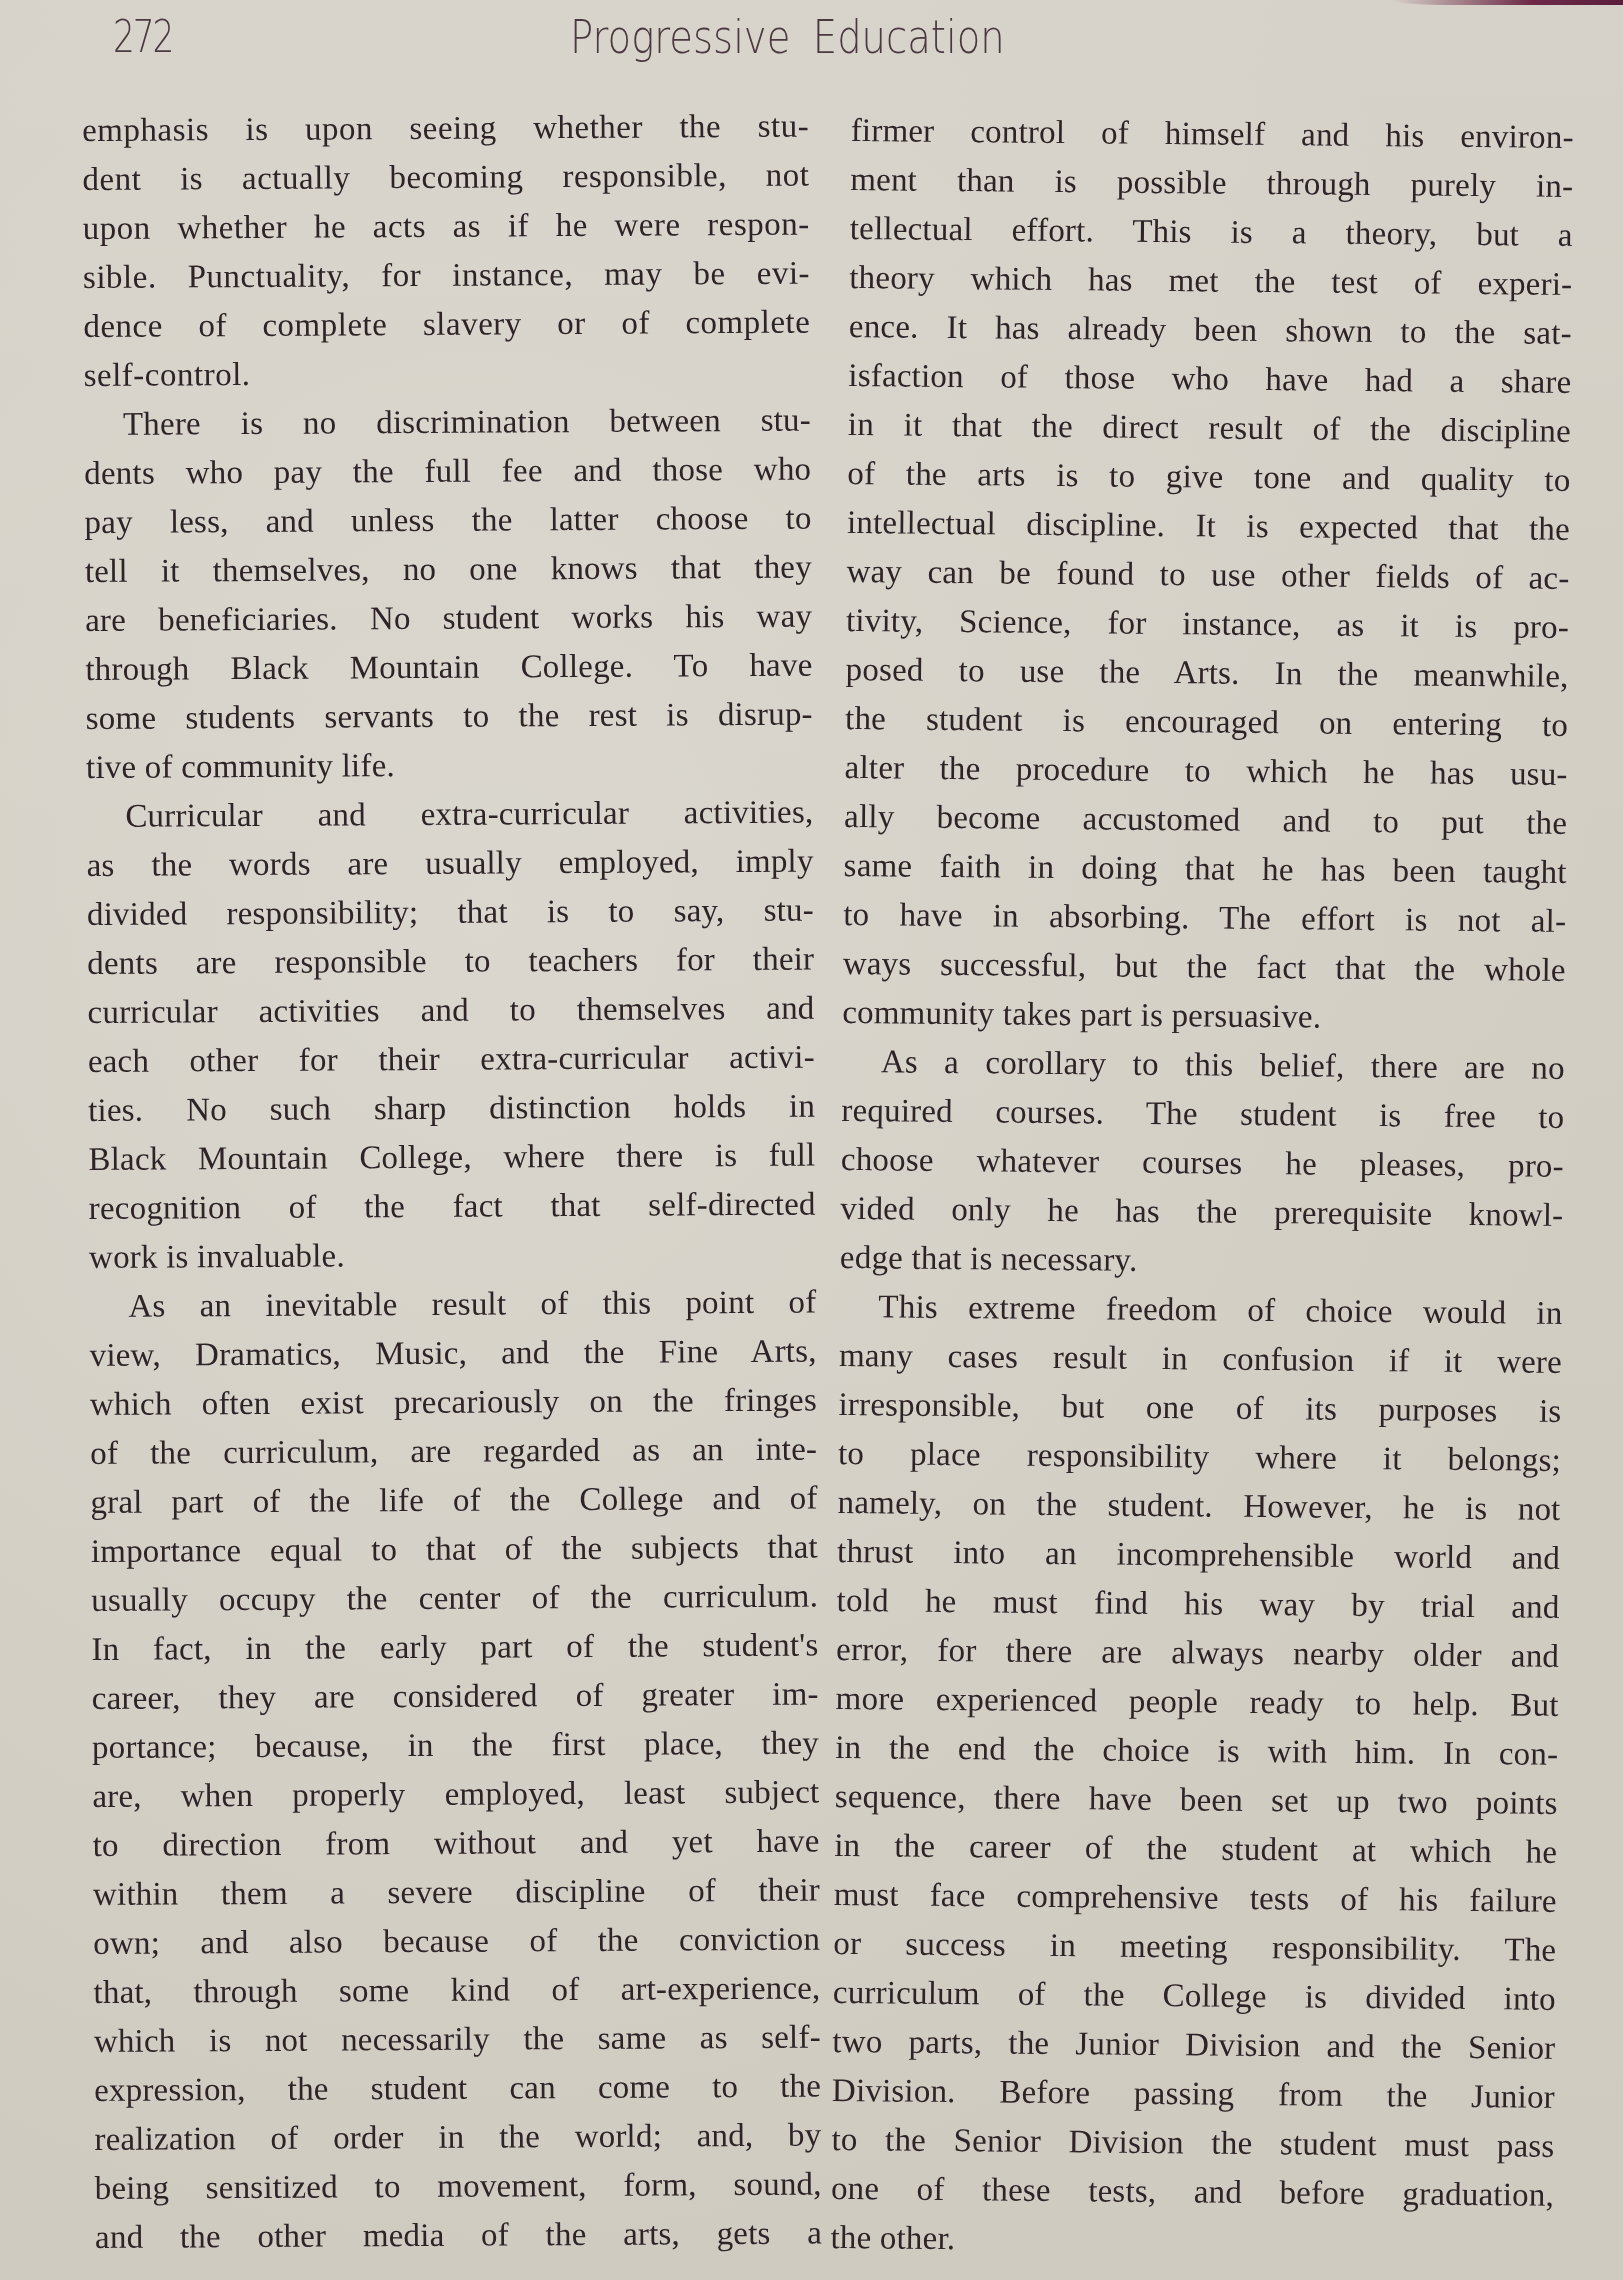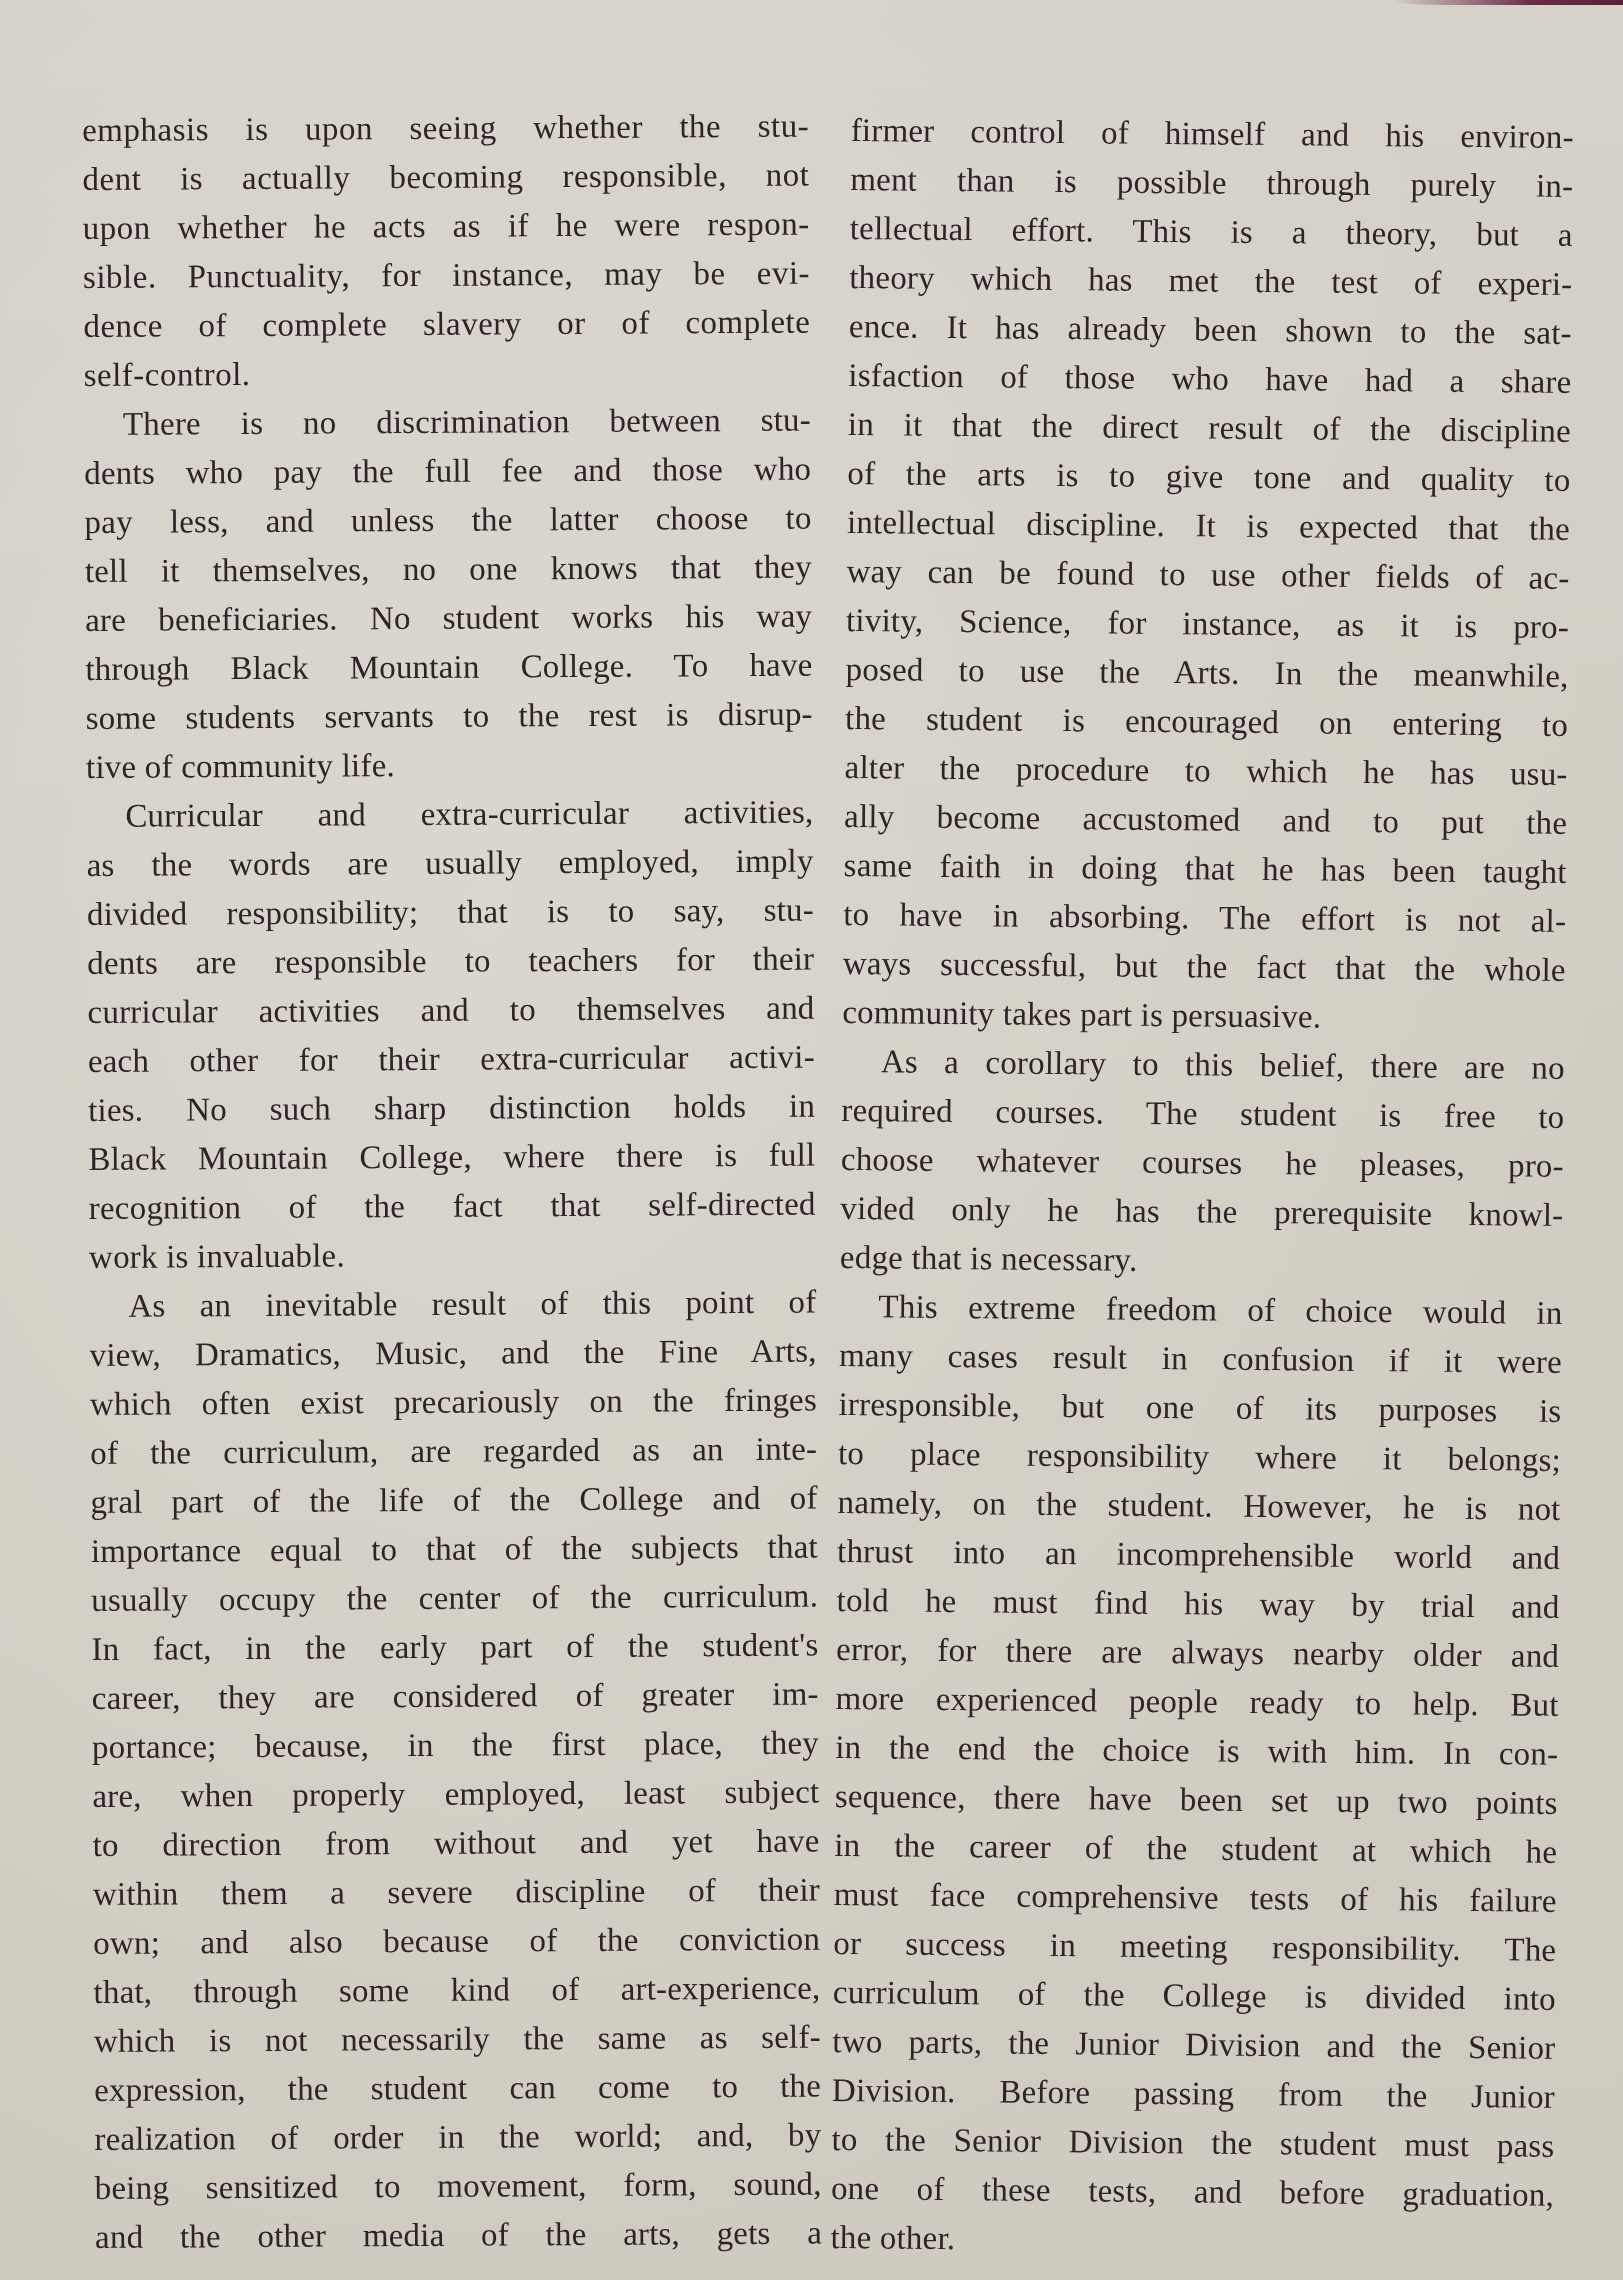--- a/index.html
+++ b/index.html
@@ -97,20 +97,24 @@
       padding-left: 39px;
     }
     .col-left .line:nth-child(-n+6) { letter-spacing: 0.5px; }
   </style>
 </head>
 <body>
 
 <div class="page">
   <div class="top-edge"></div>
 
+  <div class="running-head">
+    <span class="page-number">272</span>
+    <span class="journal-title">Progressive Education</span>
+  </div>
 
   <div class="column col-left">
     <span class="line">emphasis is upon seeing whether the stu-</span>
     <span class="line">dent is actually becoming responsible, not</span>
     <span class="line">upon whether he acts as if he were respon-</span>
     <span class="line">sible. Punctuality, for instance, may be evi-</span>
     <span class="line">dence of complete slavery or of complete</span>
     <span class="line last">self-control.</span>
     <span class="line indent">There is no discrimination between stu-</span>
     <span class="line">dents who pay the full fee and those who</span>

